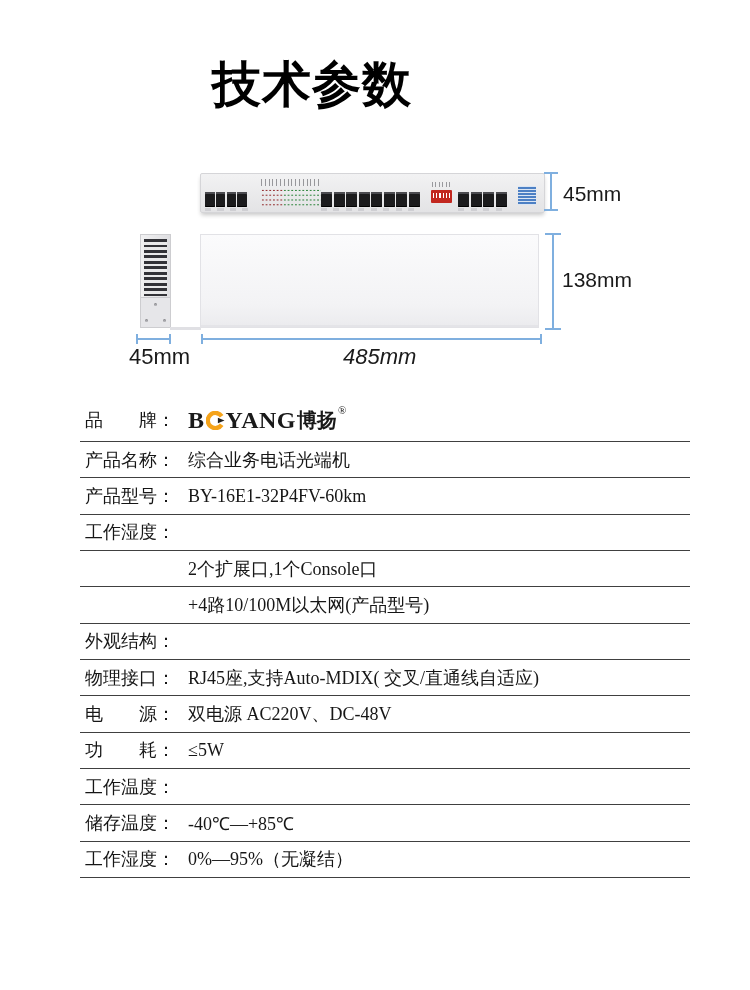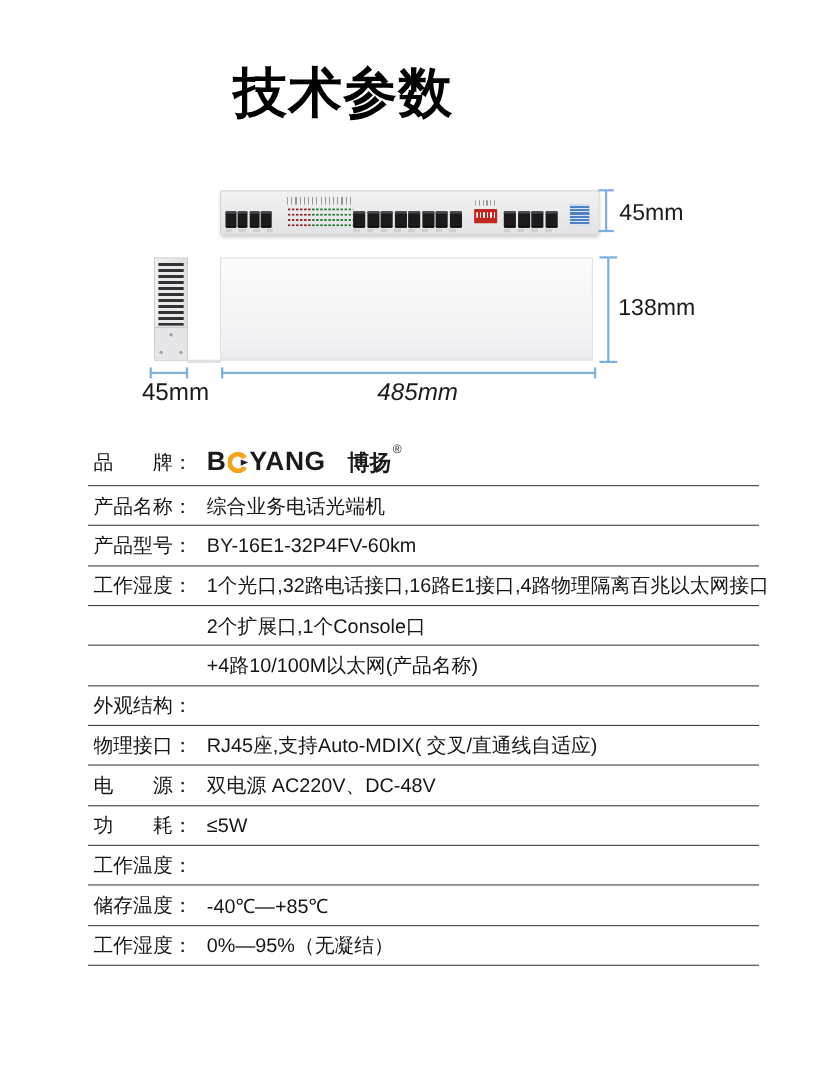--- a/index.html
+++ b/index.html
@@ -59,30 +59,30 @@
   #foot { position:absolute; left:170px; top:327px; width:31px; height:3px; background:#e0e0e4; }
   #top { position:absolute; left:200px; top:234px; width:339px; height:94px;
          background:linear-gradient(180deg,#fbfbfc,#f3f3f5 75%,#ebebee);
          border:1px solid #e2e2e6; box-shadow:inset 0 -2px 0 #e4e4e8; }
 
   
   .dim { position:absolute; }
   .dim-label { position:absolute; font-size:21px; color:#1a1a1a; white-space:nowrap; }
 
   
-  #spec { position:absolute; left:80px; top:399px; width:610px; }
+  #spec { position:absolute; left:80px; top:399px; width:610px;font-family:Liberation Serif, serif; }
   .trow { display:flex; align-items:center; height:36.35px;
           border-bottom:1px solid #404040; font-size:18px; color:#161616; }
   #brand-row { height:43px; }
   .tlabel { width:108px; padding-left:5px; flex:none; white-space:pre; }
   .tvalue { flex:1; white-space:nowrap; }
   .logo { display:flex; align-items:center; }
   .logo-latin { font-size:24px; font-weight:700; letter-spacing:.5px; color:#1a1a1a; }
   #logo-o { margin:0 1px; display:flex; align-items:center; }
-  #logo-cn { font-size:20px; font-weight:700; margin-left:20px; color:#1a1a1a; }
+  #logo-cn { font-size:20px; font-weight:700; margin-left:1px; color:#1a1a1a; }
   #logo-reg { font-size:11px; align-self:flex-start; margin-top:-3px; margin-left:1px; }
 </style>
 </head>
 <body>
 
 <div id="title">技术参数</div>
 
 <div id="front">
   <div id="pg0" class="pgroup pg-a">
       <div class="rj45"></div>
@@ -171,29 +171,28 @@
 <div class="trow">
       <div class="tlabel">产品名称：</div>
       <div class="tvalue">综合业务电话光端机</div>
     </div>
     <div class="trow">
       <div class="tlabel">产品型号：</div>
       <div class="tvalue">BY-16E1-32P4FV-60km</div>
     </div>
     <div class="trow">
       <div class="tlabel">工作湿度：</div>
-      <div class="tvalue">1个光口,32路电话接口,16路E1接口,4路物理隔离百兆以太网接口</div>
     </div>
     <div class="trow">
       <div class="tlabel"></div>
       <div class="tvalue">2个扩展口,1个Console口</div>
     </div>
     <div class="trow">
       <div class="tlabel"></div>
-      <div class="tvalue">+4路10/100M以太网(产品名称)</div>
+      <div class="tvalue">+4路10/100M以太网(产品型号)</div>
     </div>
     <div class="trow">
       <div class="tlabel">外观结构：</div>
     </div>
     <div class="trow">
       <div class="tlabel">物理接口：</div>
       <div class="tvalue">RJ45座,支持Auto-MDIX( 交叉/直通线自适应)</div>
     </div>
     <div class="trow">
       <div class="tlabel">电　　源：</div>

